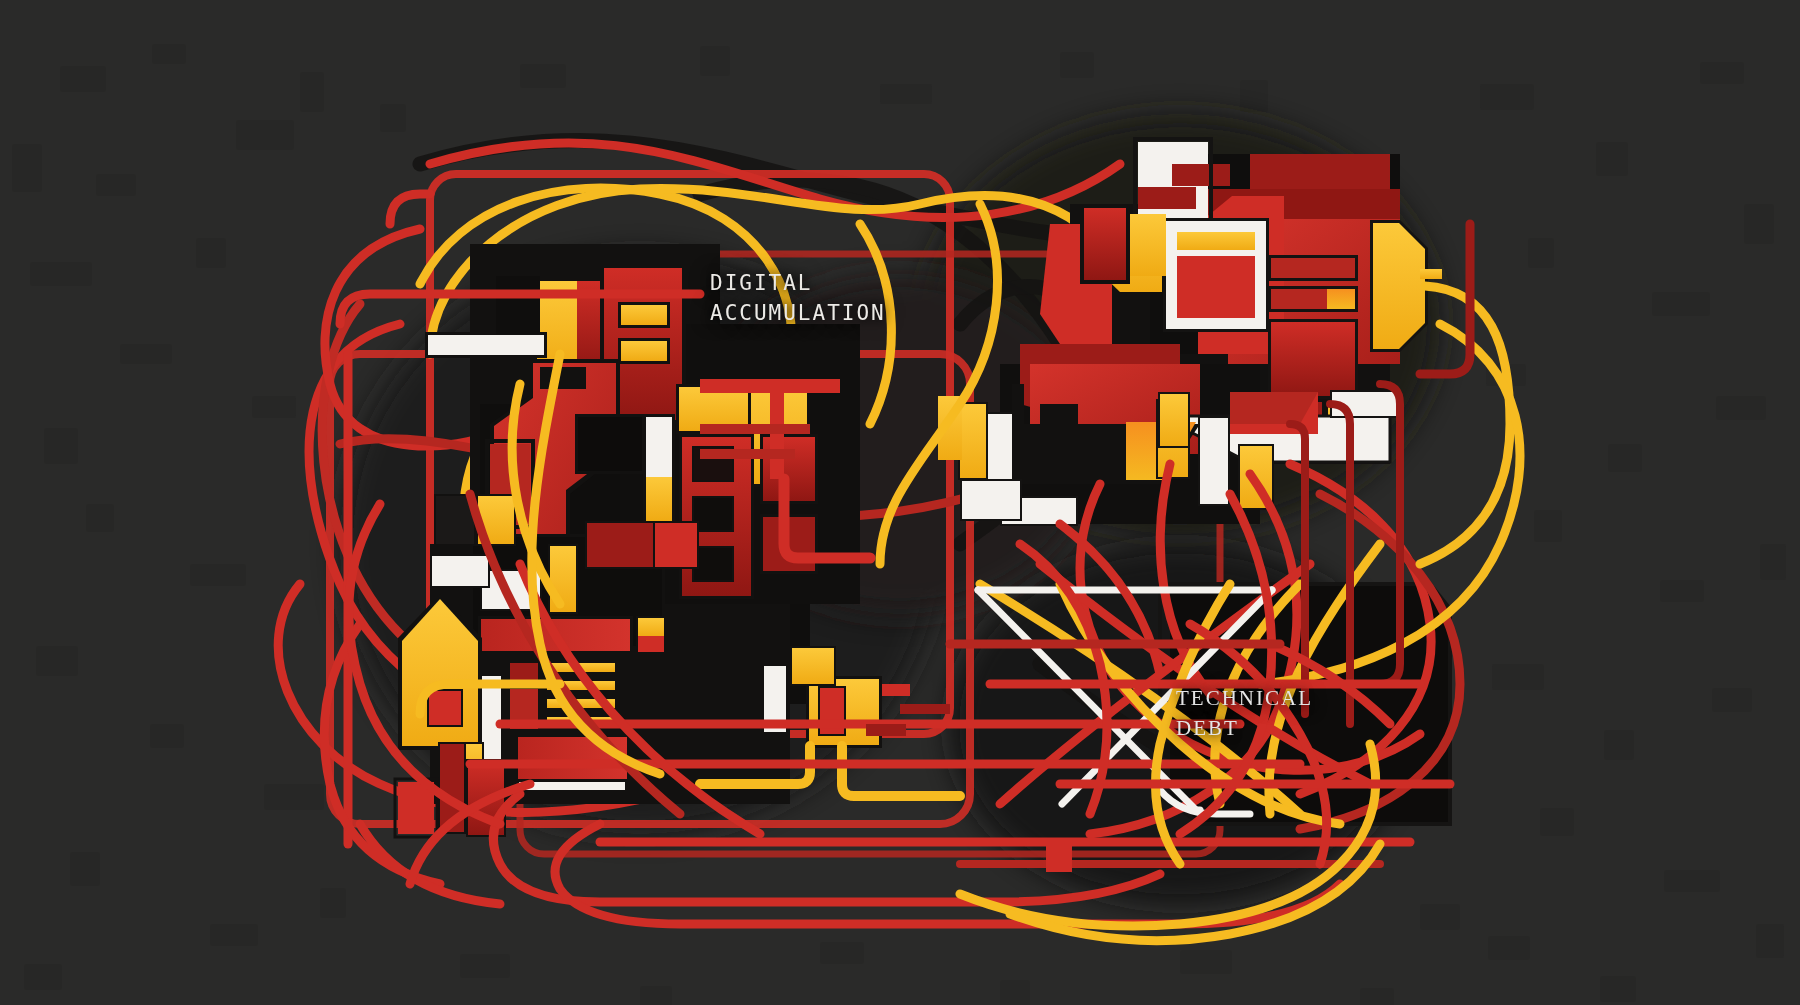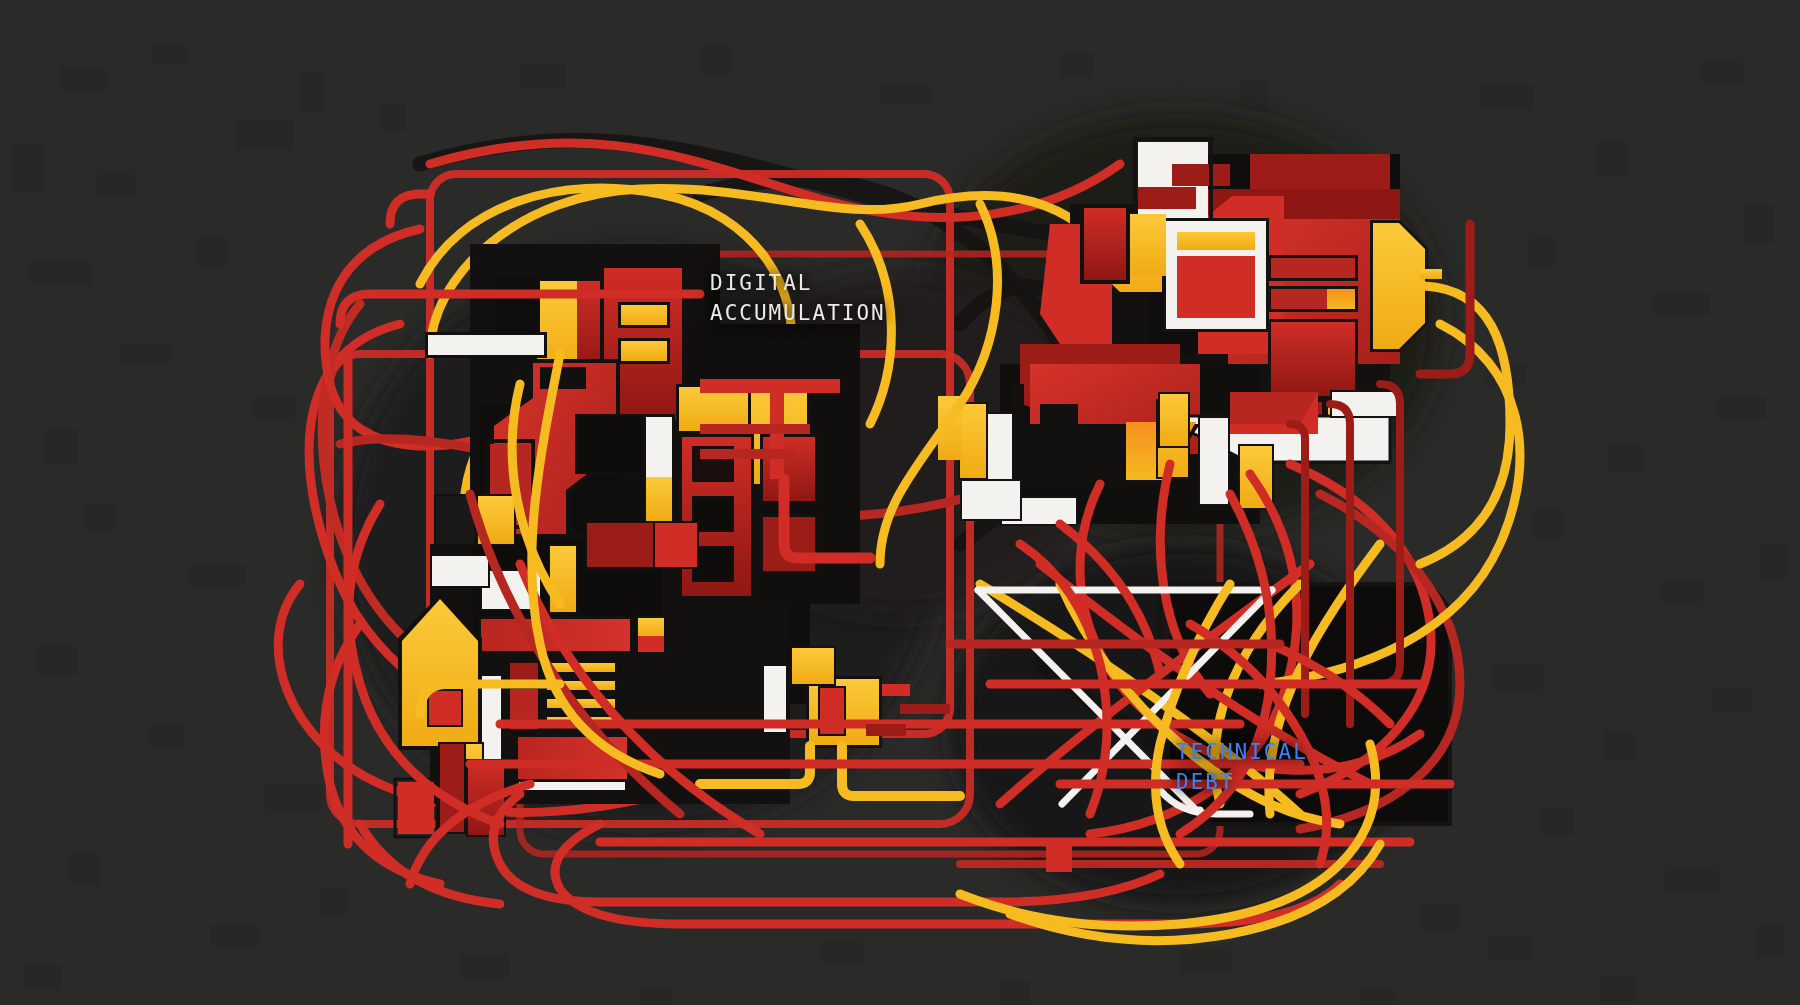--- a/index.html
+++ b/index.html
@@ -460,15 +460,15 @@
       <rect x="1046" y="818" width="26" height="30" fill="#cf2d26"></rect>
       <rect x="866" y="700" width="40" height="12" fill="#9c1c18"></rect>
       <rect x="900" y="680" width="50" height="10" fill="#9c1c18"></rect>
     </g>
 
     <rect x="0" y="0" width="1800" height="1005" fill="none"></rect>
   </svg>
 
   <div class="lbl" id="label-digital" style="left: 710px; top: 244px; color: rgb(236, 234, 230);"><span>DIGITAL</span><br><span>ACCUMULATION</span></div>
 
-  <div class="lbl" id="label-debt" style="left: 1176px; top: 713px; color: #3b82f6;"><span>TECHNICAL</span><br><span>DEBT</span></div>
+  <div class="lbl" id="label-debt" style="left: 1176px; top: 659px; color: #e5e5e5; font-family: Liberation Serif, serif;"><span>TECHNICAL</span><br><span>DEBT</span></div>
 
 </div>
 
 </body></html>

